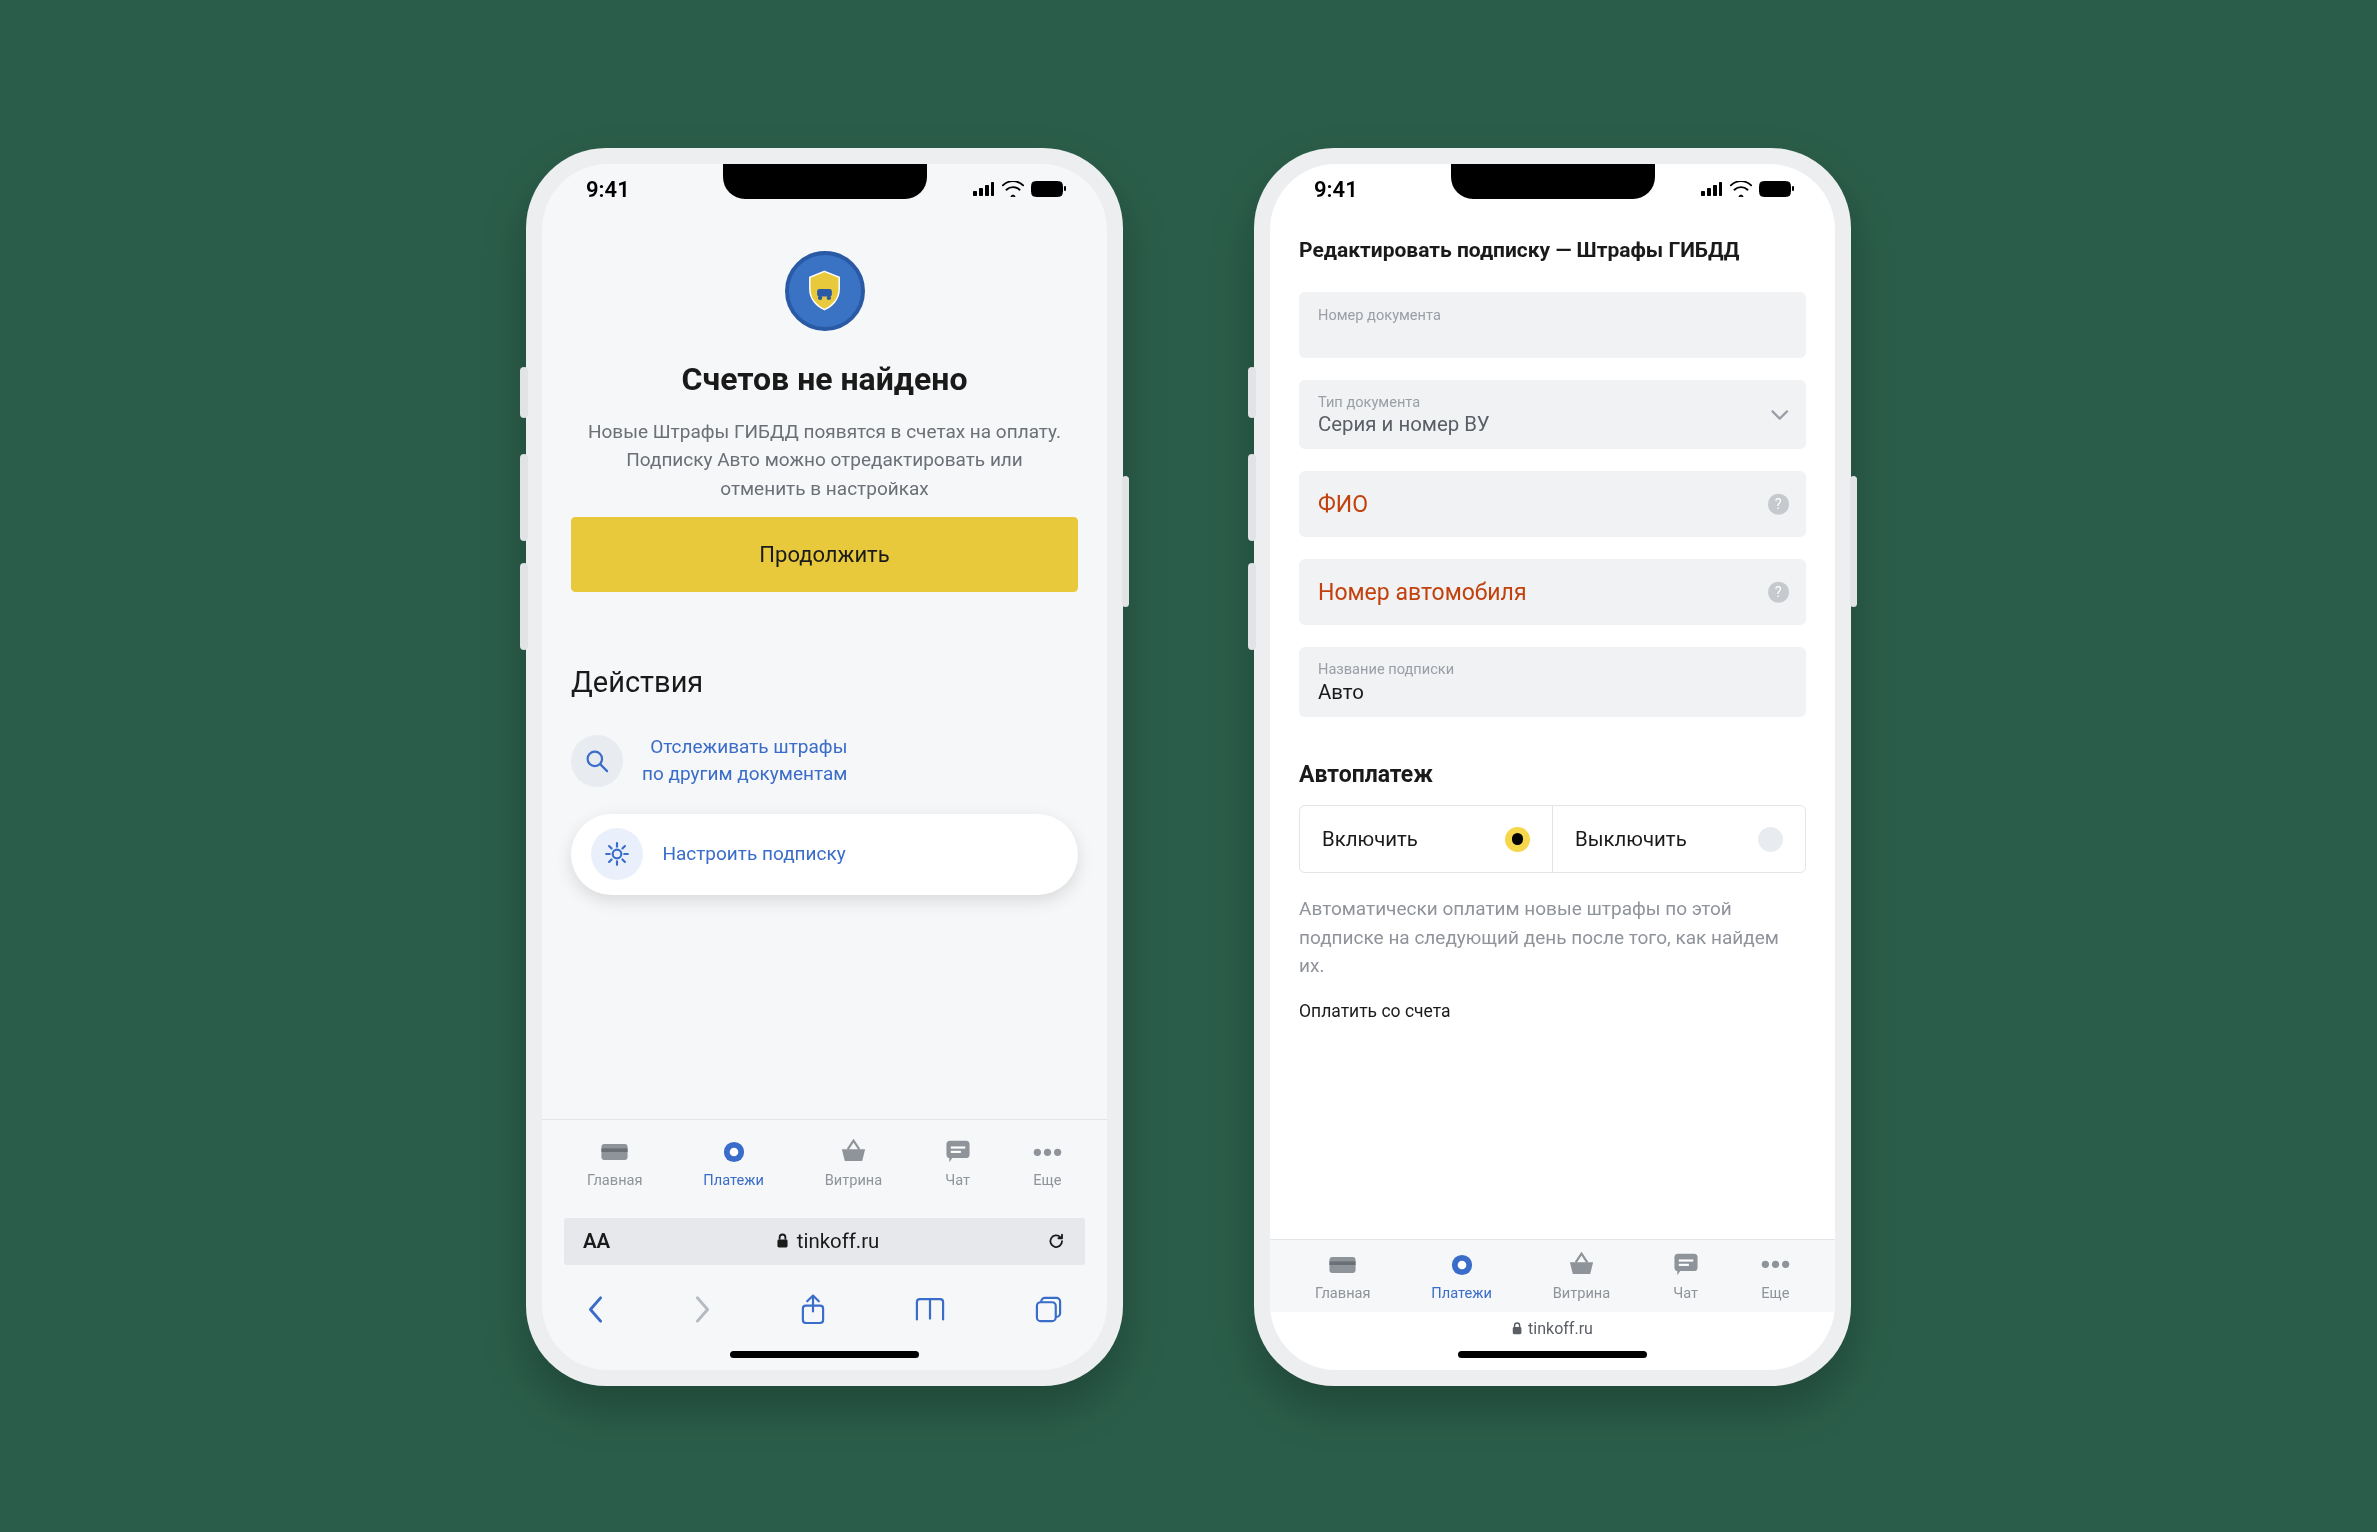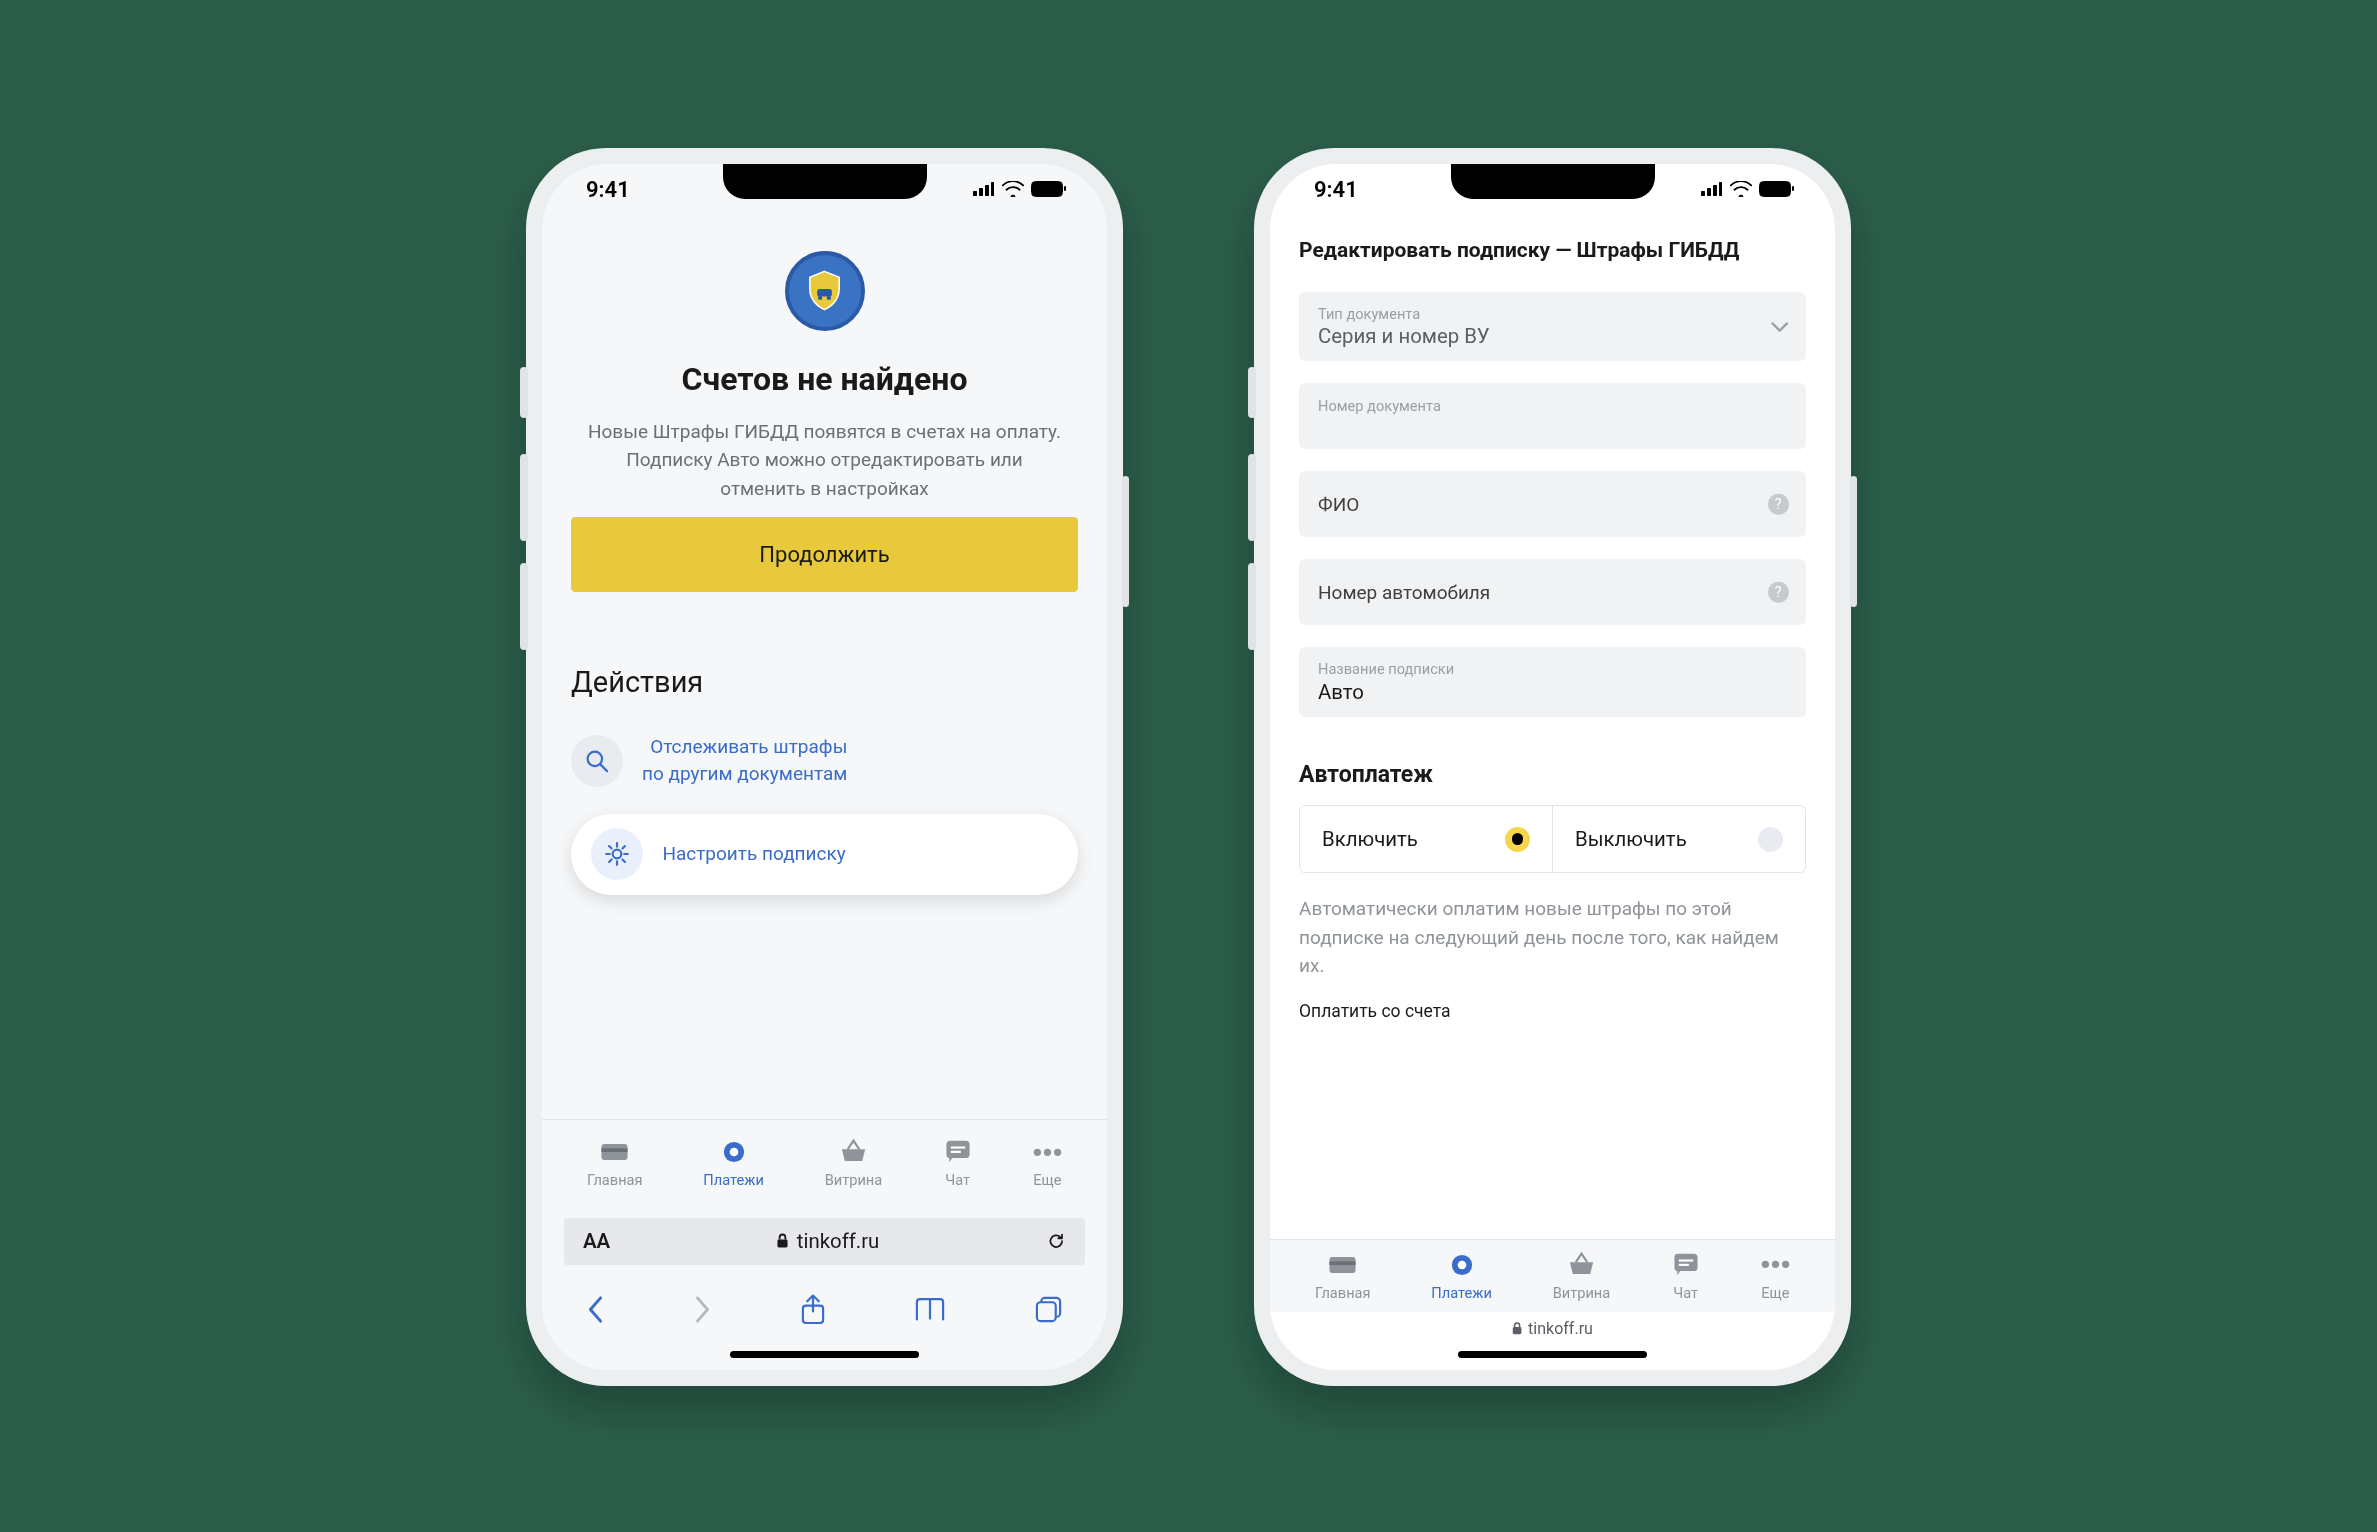--- a/index.html
+++ b/index.html
@@ -117,21 +117,21 @@
   
   .page-title{ font-size:21px; font-weight:700; color:#1a1a1a; padding:22px 29px 29px 29px; line-height:1.25;}
   .field{
     margin:0 29px 22px 29px; background:#f1f2f4; border-radius:5.8px;
     padding:13px 19px; position:relative; min-height:66px;
     display:flex; flex-direction:column; justify-content:center;
   }
   .field.single{ justify-content:center; }
   .field-label-sm{ color:#9a9ea6; font-size:14.6px;}
   .field-value{ color:#5a5e65; font-size:20.4px; margin-top:1.5px;}
-  .field-placeholder{ color:#404040; font-size:19px;}
+  .field-placeholder{ color:#c2410c; font-size:23px;}
   .field .help{ position:absolute; right:17.5px; top:50%; transform:translateY(-50%); width:20.4px; height:20.4px; border-radius:10.2px; background:#c6c9ce; color:#fff; font-size:14.6px; display:flex;align-items:center;justify-content:center;}
   .field .chev{ position:absolute; right:17.5px; top:50%; transform:translateY(-50%); color:#9a9ea6;}
   .subheading{ font-size:23px; font-weight:700; color:#1a1a1a; padding:22px 29px 17.5px 29px;}
   .toggle-row{ margin:0 29px; display:flex; border:0.7px solid #e2e4e7; border-radius:5.8px; overflow:hidden;}
   .toggle-cell{ flex:1; display:flex; align-items:center; justify-content:space-between; padding:20.4px 22px; font-size:20.4px; color:#1a1a1a;}
   .toggle-cell + .toggle-cell{ border-left:0.7px solid #e2e4e7;}
   .radio{ width:25px; height:25px; border-radius:12.4px; background:#e8ecf1;}
   .radio.on{ background:#f6d64a; position:relative;}
   .radio.on::after{content:"";position:absolute;inset:6.6px;background:#000;border-radius:50%;}
   .note{ color:#8f939a; font-size:19px; line-height:1.5; padding:22px 29px 7.3px 29px;}
@@ -320,32 +320,32 @@
         <div class="battery">
             <div class="battery-fill"></div>
           </div>
       </div>
     </div>
 
     <div class="content">
       <div class="page-title">Редактировать подписку — Штрафы ГИБДД</div>
 
       <div class="field">
+        <div class="field-label-sm">Номер документа</div>
+        <div style="height:20.4px"></div>
+      </div>
+
+      <div class="field">
         <div class="field-label-sm">Тип документа</div>
         <div class="field-value">Серия и номер ВУ</div>
         <svg class="chev" width="17.5" height="10.2" viewBox="0 0 24 14">
             <path d="M2 2 L12 12 L22 2" stroke="#9a9ea6" stroke-width="3" fill="none" stroke-linecap="round" stroke-linejoin="round"></path>
           </svg>
       </div>
 
-      <div class="field">
-        <div class="field-label-sm">Номер документа</div>
-        <div style="height:20.4px"></div>
-      </div>
-
       <div class="field single">
         <div class="field-placeholder">ФИО</div>
         <div class="help">?</div>
       </div>
 
       <div class="field single">
         <div class="field-placeholder">Номер автомобиля</div>
         <div class="help">?</div>
       </div>
 

